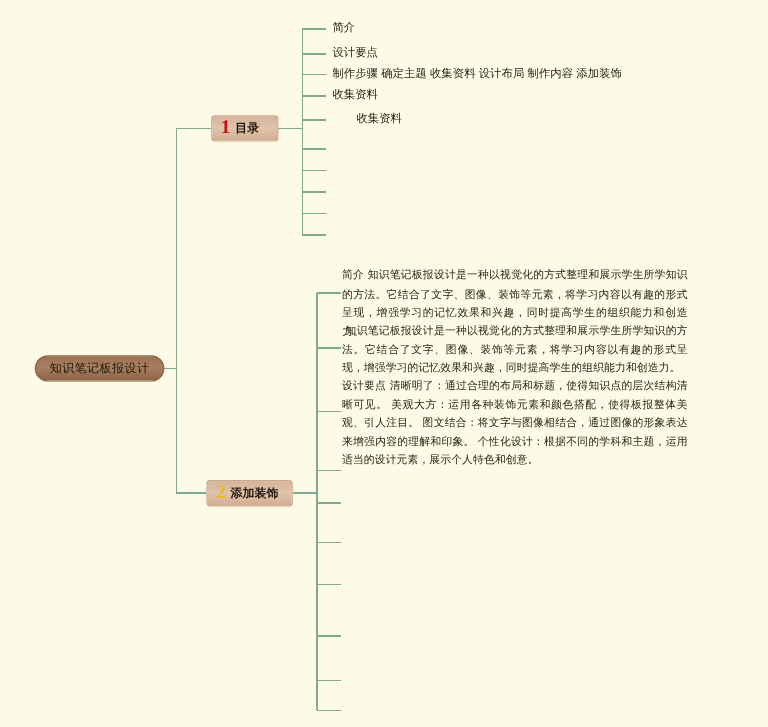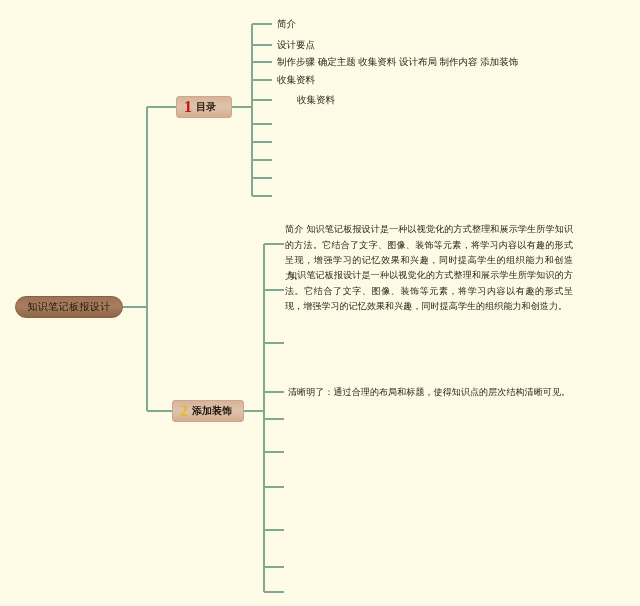--- a/index.html
+++ b/index.html
@@ -26,21 +26,21 @@
     position: absolute;
     left: 0; top: 0;
     width: 640px;
     height: 606px;
     pointer-events: none;
   }
 
   
   .root-node {
     position: absolute;
-    left: 15px;
+    left: 29px;
     top: 296px;
     width: 108px;
     height: 22px;
     border-radius: 11px;
     background: linear-gradient(to bottom, #9c7154 0%, #a97f60 45%, #8d6446 100%);
     border: 1px solid #8a6144;
     box-sizing: border-box;
     display: flex;
     align-items: center;
     justify-content: center;
@@ -177,18 +177,18 @@
   <div class="leaf-label" style="left:277px; top:94px;margin-left:20px;">收集资料</div>
 
   <div class="para-block" style="top:222px;">
     <span class="lead">简介</span><span>知识笔记板报设计是一种以视觉化的方式整理和展示学生所学知识的方法。它结合了文字、图像、装饰等元素，将学习内容以有趣的形式呈现，增强学习的记忆效果和兴趣，同时提高学生的组织能力和创造力。</span>
   </div>
 
   <div class="para-block" style="top:268px;">
     <span class="lead"></span><span>知识笔记板报设计是一种以视觉化的方式整理和展示学生所学知识的方法。它结合了文字、图像、装饰等元素，将学习内容以有趣的形式呈现，增强学习的记忆效果和兴趣，同时提高学生的组织能力和创造力。</span>
   </div>
 
+  <div class="para-block" style="top:314px;">
+    <span class="lead">设计要点</span><span>清晰明了：通过合理的布局和标题，使得知识点的层次结构清晰可见。 美观大方：运用各种装饰元素和颜色搭配，使得板报整体美观、引人注目。 图文结合：将文字与图像相结合，通过图像的形象表达来增强内容的理解和印象。 个性化设计：根据不同的学科和主题，运用适当的设计元素，展示个人特色和创意。</span>
+  </div>
 
-  <div class="para-block" style="top:385px;">
-    <span class="lead"></span><span>清晰明了：通过合理的布局和标题，使得知识点的层次结构清晰可见。</span>
-  </div>
 
 </div>
 
 </body></html>

